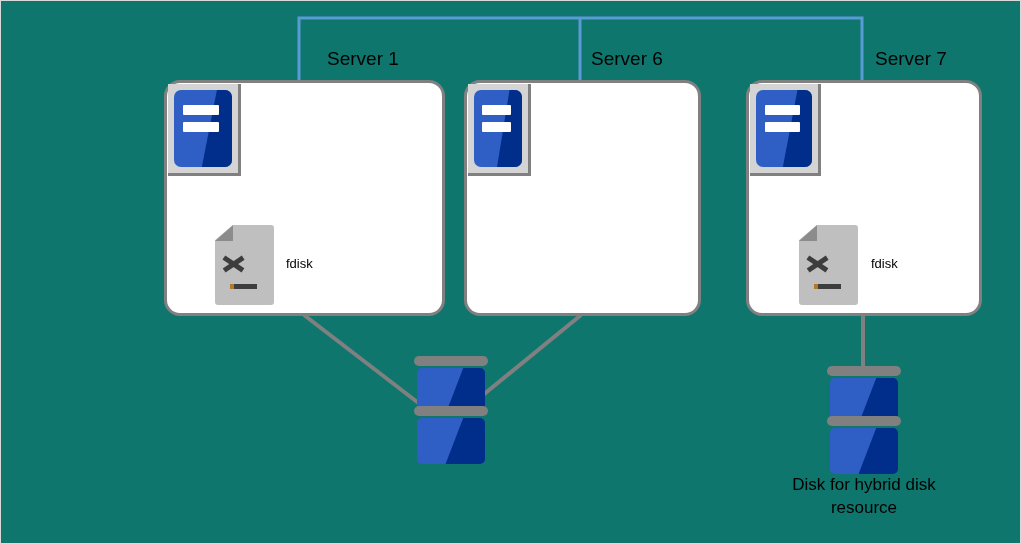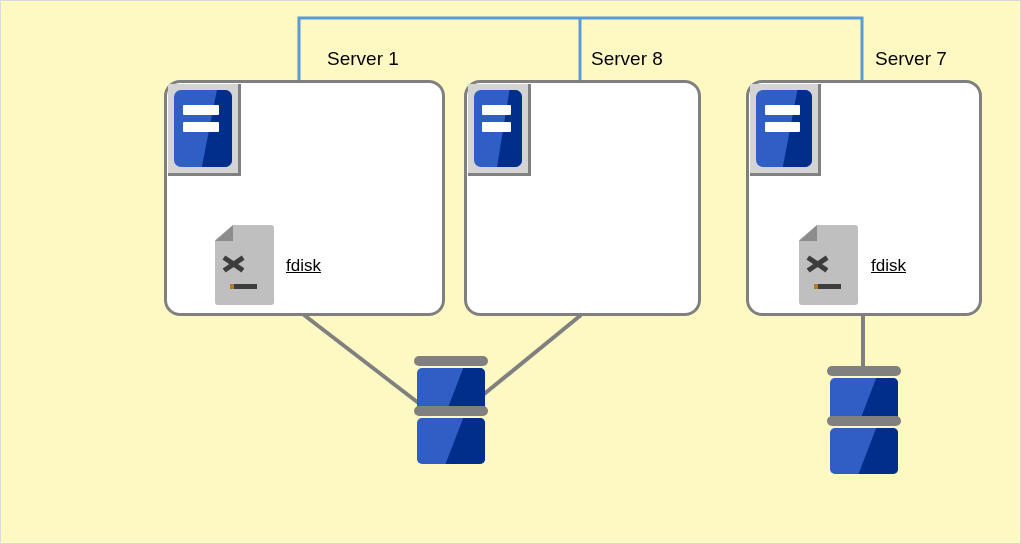--- a/index.html
+++ b/index.html
@@ -1,17 +1,17 @@
 <!DOCTYPE html>
 <html><head>
 <meta charset="utf-8">
 <style>
   html,body{margin:0;padding:0;background:#ffffff;}
   body{width:1021px;height:544px;font-family:"Liberation Sans",sans-serif;}
-  #canvas{position:relative;width:1019px;height:542px;border:1px solid #d9d9d9;background:#fef9c3;overflow:hidden;}
+  #canvas{position:relative;width:1019px;height:542px;border:1px solid #d9d9d9;background:#0f766e;overflow:hidden;}
   .layer{position:absolute;left:0;top:0;width:1019px;height:542px;}
   svg.layer{pointer-events:none;}
   .node{position:absolute;}
 
   
   .server-box{border:3px solid #808080;border-radius:16px;background:#ffffff;box-sizing:border-box;}
 
   
   .srv-icon{position:absolute;box-sizing:border-box;background:#d4d4d4;border:3px solid #808080;border-top:none;border-left:none;}
   .srv-icon .plate{position:absolute;left:6px;top:6px;right:6px;bottom:6px;border-radius:7px;overflow:hidden;background:#2f5fc4;}
@@ -30,21 +30,21 @@
       clip-path:polygon(0% 100%, 100% 0%, 100% 100%);}
   .doc .prompt{position:absolute;left:16%;top:36%;width:44%;height:26%;}
   .doc .prompt .s1,.doc .prompt .s2{position:absolute;left:0;width:88%;height:22%;background:#3d3d3d;}
   .doc .prompt .s1{top:4%;transform:rotate(34deg);transform-origin:0 50%;}
   .doc .prompt .s2{top:66%;transform:rotate(-34deg);transform-origin:0 50%;}
   .doc .cursor{position:absolute;left:26%;top:74%;width:46%;height:6%;background:#3d3d3d;}
   .doc .cursor::before{content:"";position:absolute;left:0;top:0;width:14%;height:100%;background:#b07a2a;}
 
   .label{position:absolute;color:#000000;white-space:nowrap;}
   .srv-label{font-size:19px;}
-  .fdisk-label{font-size:17px;text-decoration:underline;}
+  .fdisk-label{font-size:13px;}
   .disk-label{font-size:17px;text-align:center;line-height:23px;white-space:pre-line;}
 
   
   .disk{position:absolute;}
   .disk .band{position:absolute;left:0;width:100%;height:10px;background:#808080;border-radius:5px;}
   .disk .plat{position:absolute;left:3px;right:3px;height:46px;border-radius:5px;overflow:hidden;background:#2f5fc4;}
   .disk .plat .dark{position:absolute;left:0;top:0;width:100%;height:100%;background:#002e8a;
       clip-path:polygon(68% 0%, 100% 0%, 100% 100%, 42% 100%);}
 </style>
 </head>
@@ -90,21 +90,21 @@
   <div class="label fdisk-label" style="left:285px;top:255px;">fdisk</div>
 
   <div class="node server-box" style="left:463px;top:79px;width:237px;height:236px;"></div>
   <div class="srv-icon" style="left:467px;top:83px;width:63px;height:92px;">
     <div class="plate">
       <div class="dark"></div>
       <div class="bar b1"></div>
       <div class="bar b2"></div>
     </div>
   </div>
-  <div class="label srv-label" style="left:590px;top:47px;">Server 8</div>
+  <div class="label srv-label" style="left:590px;top:47px;">Server 6</div>
 
   <div class="node server-box" style="left:745px;top:79px;width:236px;height:236px;"></div>
   <div class="srv-icon" style="left:749px;top:83px;width:71px;height:92px;">
     <div class="plate">
       <div class="dark"></div>
       <div class="bar b1"></div>
       <div class="bar b2"></div>
     </div>
   </div>
   <div class="label srv-label" style="left:874px;top:47px;">Server 7</div>
@@ -133,14 +133,16 @@
   <div class="disk" style="left:826px;top:365px;width:74px;height:104px;">
     <div class="band" style="top:0;"></div>
     <div class="plat" style="top:12px;">
       <div class="dark"></div>
     </div>
     <div class="band" style="top:50px;"></div>
     <div class="plat" style="top:62px;">
       <div class="dark"></div>
     </div>
   </div>
+  <div class="label disk-label" style="left:745px;top:472px;width:236px;">Disk for hybrid disk
+resource</div>
 
 </div>
 
 </body></html>

